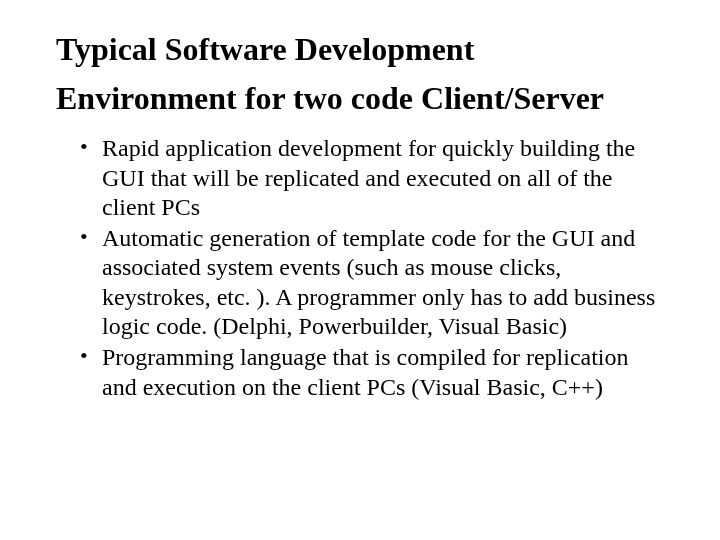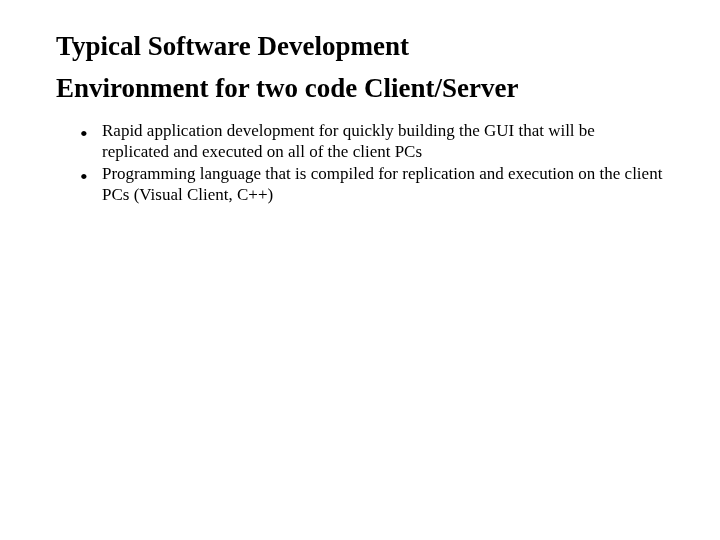--- a/index.html
+++ b/index.html
@@ -9,47 +9,48 @@
     }
     body {
       width: 720px;
       height: 540px;
       background: #ffffff;
       padding: 28px 56px 40px 56px;
       font-family: "Times New Roman", Times, serif;
       color: #000000;
     }
     .title-line {
-      font-size: 27px;
+      font-size: 32px;
       font-weight: bold;
       line-height: 1.35;
       margin-bottom: 6px;
     }
     .bullets {
       list-style: none;
       margin-top: 14px;
       padding-left: 24px;
     }
     .bullets li {
       position: relative;
-      font-size: 17px;
+      font-size: 24px;
       line-height: 1.22;
       padding-left: 22px;
       margin-bottom: 2px;
     }
     .bullets li::before {
       content: "•";
       position: absolute;
       left: 0;
       top: 0;
       font-size: 22px;
     }
   </style>
 </head>
 <body>
 
 <div class="title-line">Typical Software Development</div>
 <div class="title-line">Environment for two code Client/Server</div>
 
 <ul class="bullets">
   <li>Rapid application development for quickly building the GUI that will be replicated and executed on all of the client PCs</li>
-  <li>Programming language that is compiled for replication and execution on the client PCs (Visual Client, C++)</li>
+  <li>Automatic generation of template code for the GUI and associated system events (such as mouse clicks, keystrokes, etc. ).  A programmer only has to add business logic code.  (Delphi, Powerbuilder, Visual Basic)</li>
+  <li>Programming language that is compiled for replication and execution on the client PCs (Visual Basic, C++)</li>
 </ul>
 
 </body></html>

